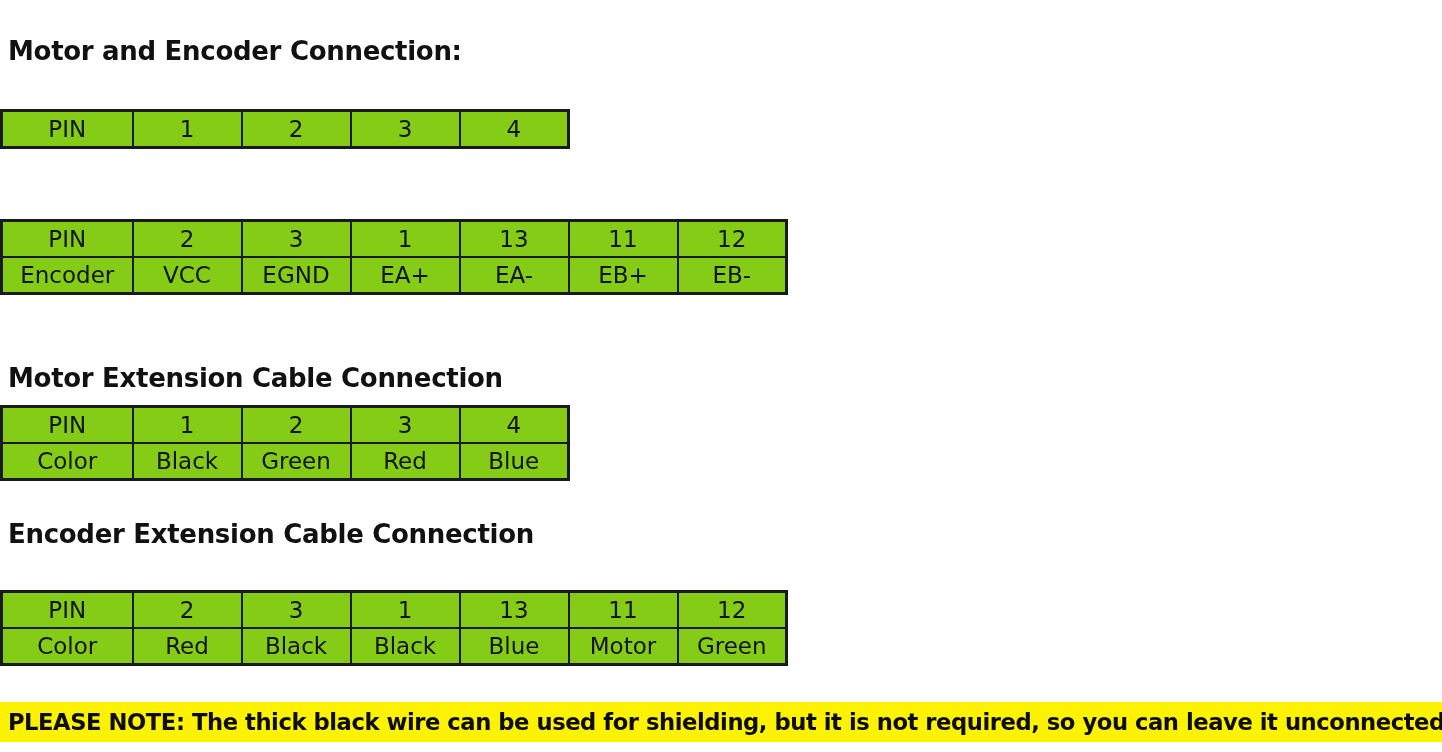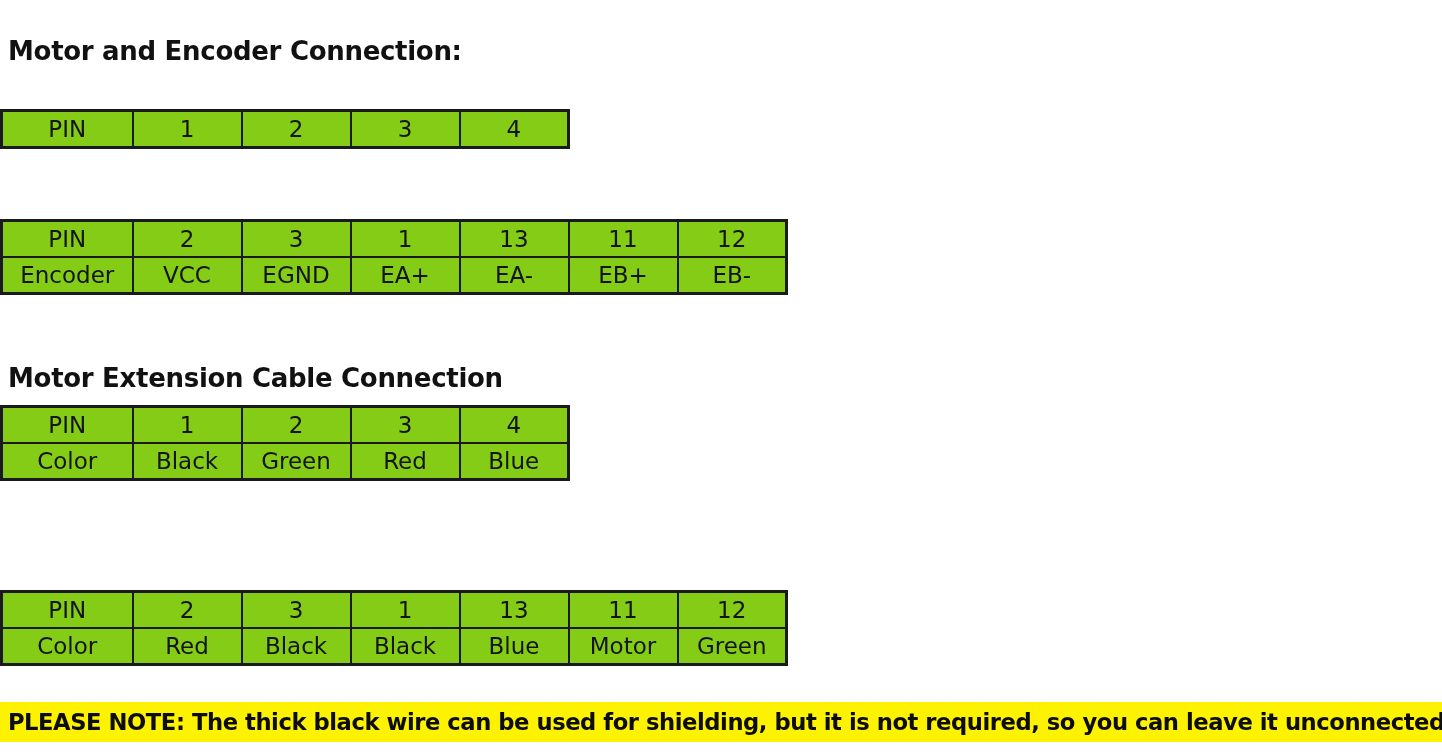--- a/index.html
+++ b/index.html
@@ -177,20 +177,21 @@
       <tr>
         <td class="label-cell">Color</td>
         <td>Black</td>
         <td>Green</td>
         <td>Red</td>
         <td>Blue</td>
       </tr>
     </tbody>
   </table>
 
+  <div class="heading" id="heading-3">Encoder Extension Cable Connection</div>
 
   <table class="pin-table" id="table-encoder-ext">
     <colgroup>
       <col class="col-label">
         <col class="col-data">
         <col class="col-data">
         <col class="col-data">
         <col class="col-data">
         <col class="col-data">
         <col class="col-data">

